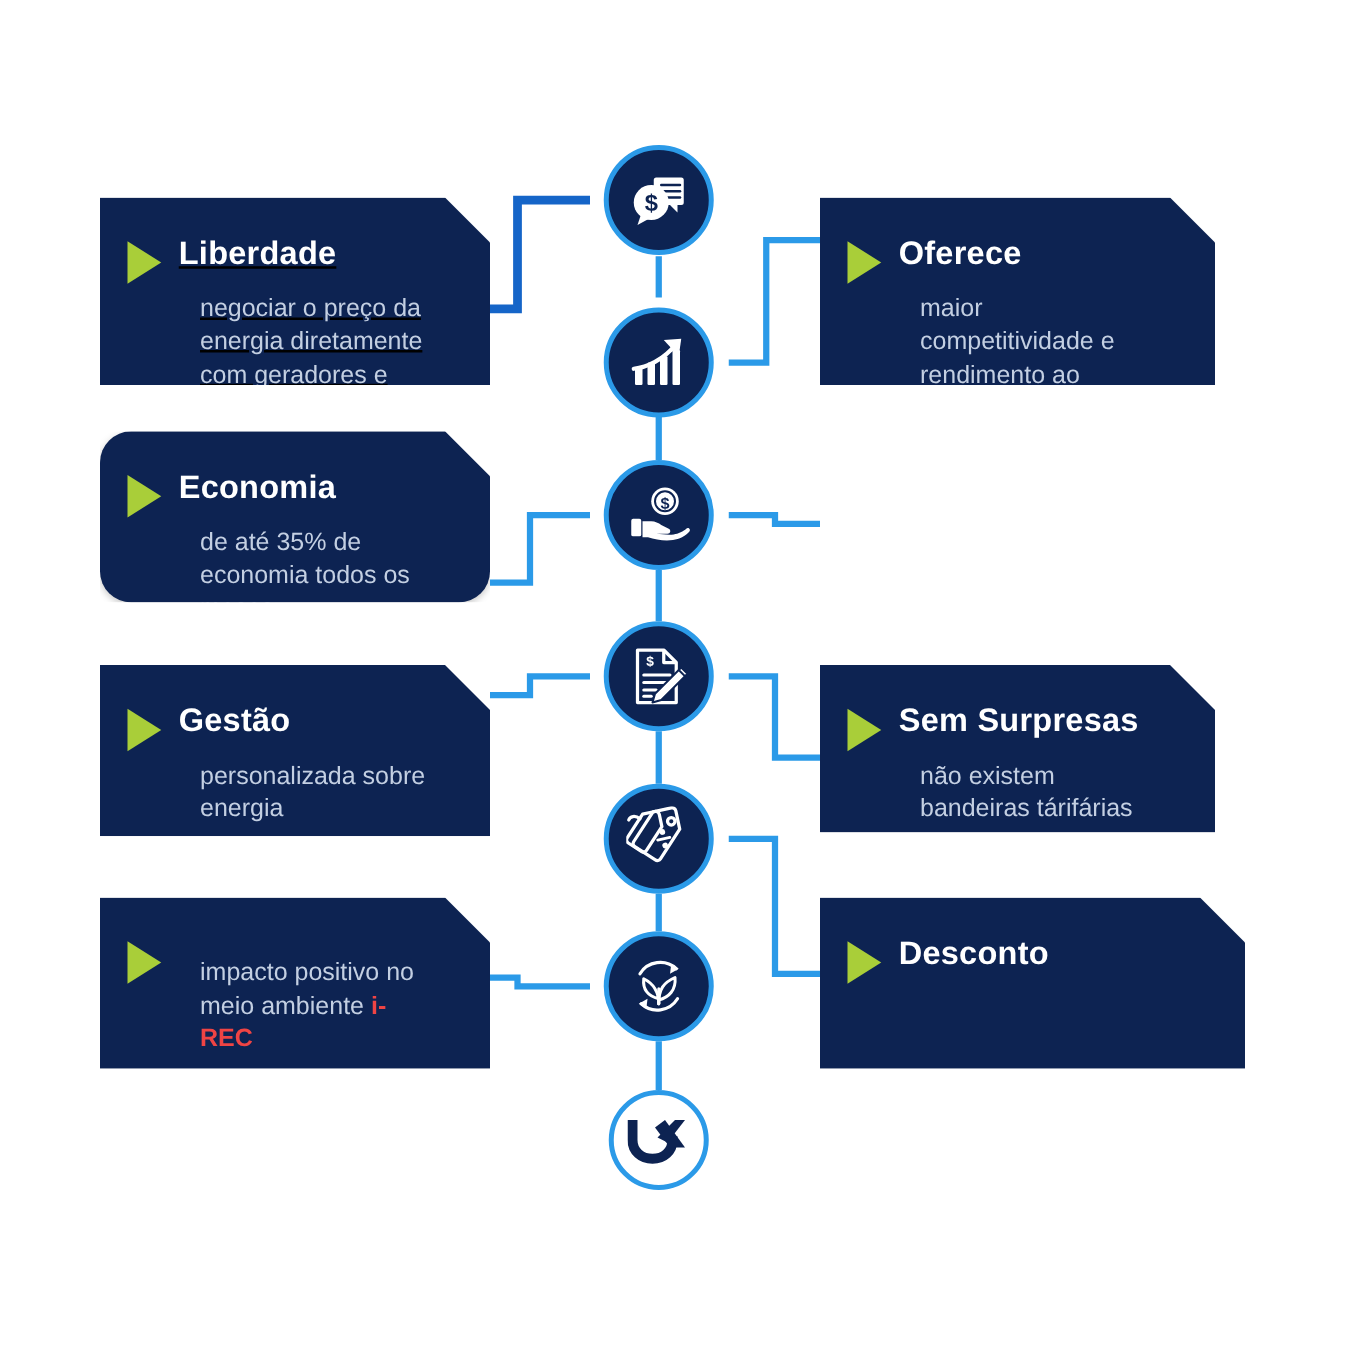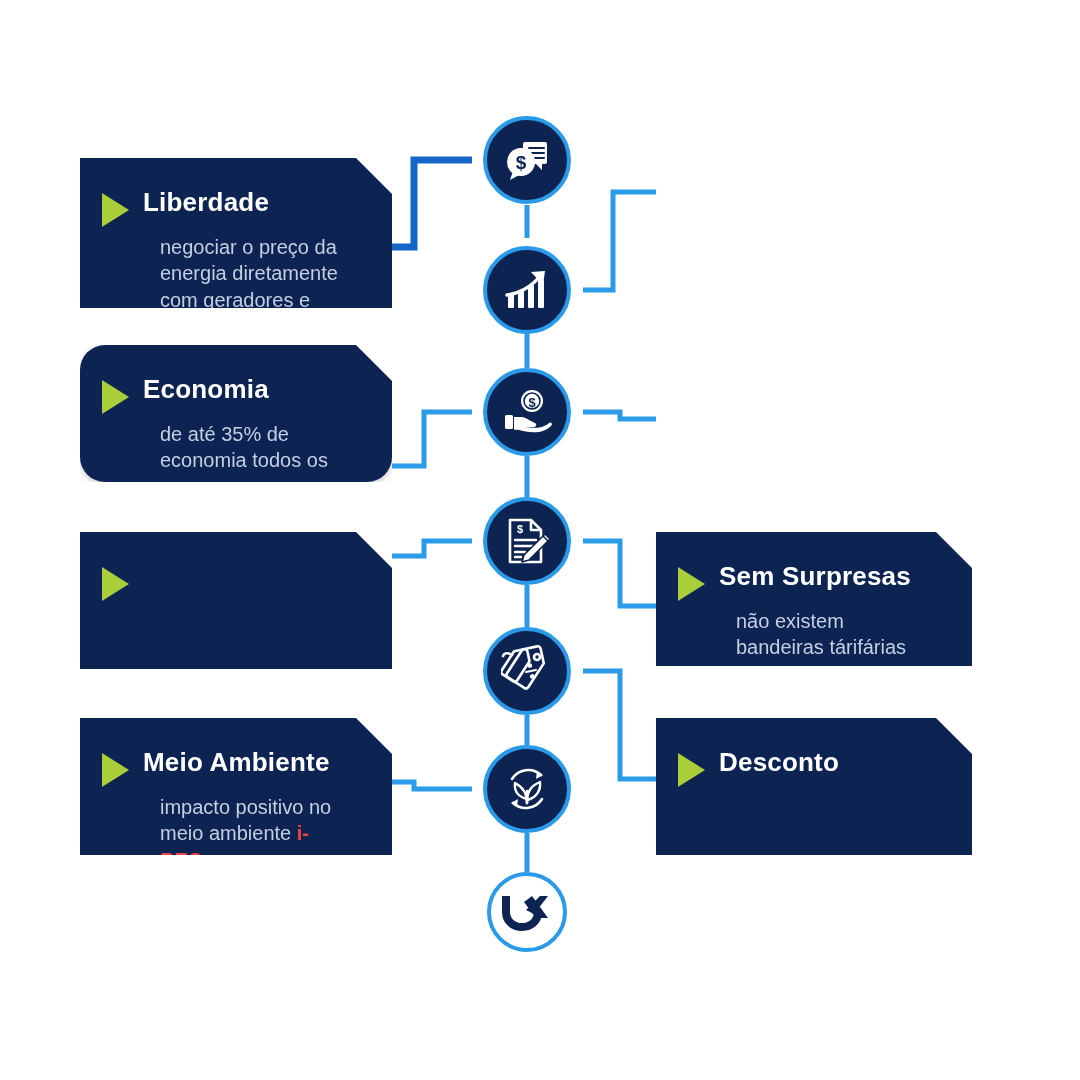--- a/index.html
+++ b/index.html
@@ -130,59 +130,69 @@
       <path d="M 527 715 L 527 745"></path>
 
       <path d="M 472 789 L 414 789 L 414 782 L 392 782"></path>
 
       <path d="M 527 833 L 527 872"></path>
 
       <path d="M 527 108 L 527 118" stroke-opacity="0"></path>
     </g>
   </svg>
 
-  <div class="card left" style="left:80px; top:158px; width:312px; height:150px;">
+  <div class="card left" style="left:80px; top:158px; width:312px; height:150px;text-decoration:underline;">
     <span class="bullet"></span>
     <div class="card-text">
       <div class="card-title">Liberdade</div>
       <div class="card-desc">negociar o preço da energia diretamente com geradores e comercializadores</div>
     </div>
   </div>
 
   <div class="card left" style="left:80px; top:345px; width:312px; height:137px;border-radius:25px;">
     <span class="bullet"></span>
     <div class="card-text">
       <div class="card-title">Economia</div>
       <div class="card-desc">de até 35% de economia todos os meses</div>
     </div>
   </div>
 
   <div class="card left" style="left:80px; top:532px; width:312px; height:137px;">
     <span class="bullet"></span>
+    <div class="card-text">
+      <div class="card-title">Gestão</div>
+      <div class="card-desc">personalizada sobre energia</div>
+    </div>
   </div>
 
   <div class="card left" style="left:80px; top:718px; width:312px; height:137px;">
     <span class="bullet"></span>
     <div class="card-text">
-      <div class="card-title">Meio Ambiente</div>
       <div class="card-desc"><span>impacto positivo no meio ambiente </span><span class="hl">i-REC</span></div>
     </div>
   </div>
 
+  <div class="card right" style="left:656px; top:158px; width:316px; height:150px;">
+    <span class="bullet"></span>
+    <div class="card-text">
+      <div class="card-title">Oferece</div>
+      <div class="card-desc">maior competitividade e rendimento ao empreendimento</div>
+    </div>
+  </div>
 
 
   <div class="card right" style="left:656px; top:532px; width:316px; height:134px;">
     <span class="bullet"></span>
     <div class="card-text">
       <div class="card-title">Sem Surpresas</div>
       <div class="card-desc">não existem bandeiras tárifárias</div>
     </div>
   </div>
 
-  <div class="card right" style="left:656px; top:718px; width:316px; height:137px;">
+  <div class="card right" style="left:656px; top:718px; width:340px; height:137px;">
     <span class="bullet"></span>
     <div class="card-text">
       <div class="card-title">Desconto</div>
     </div>
   </div>
 
   <div class="node" style="left:483px; top:116px;">
     <span>
       <svg width="52" height="52" viewBox="0 0 52 52">
         <g fill="#ffffff">

